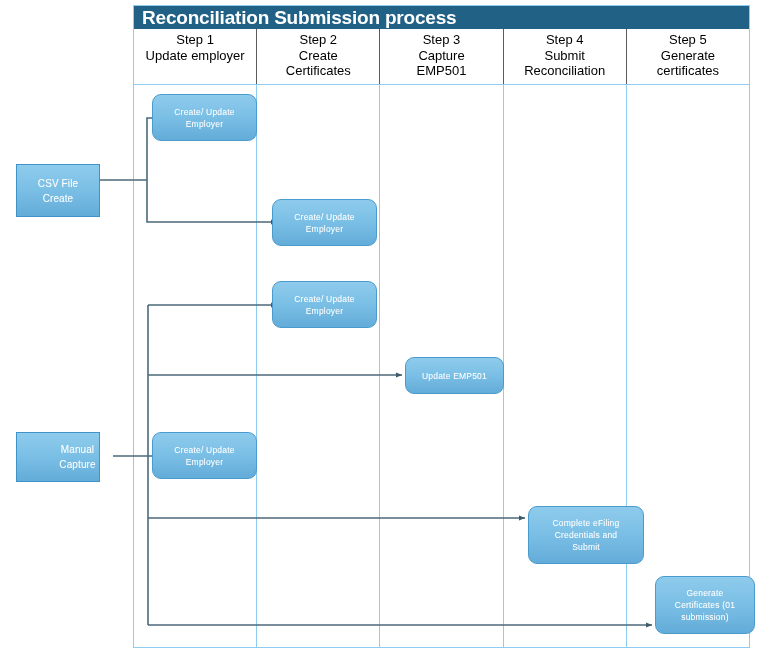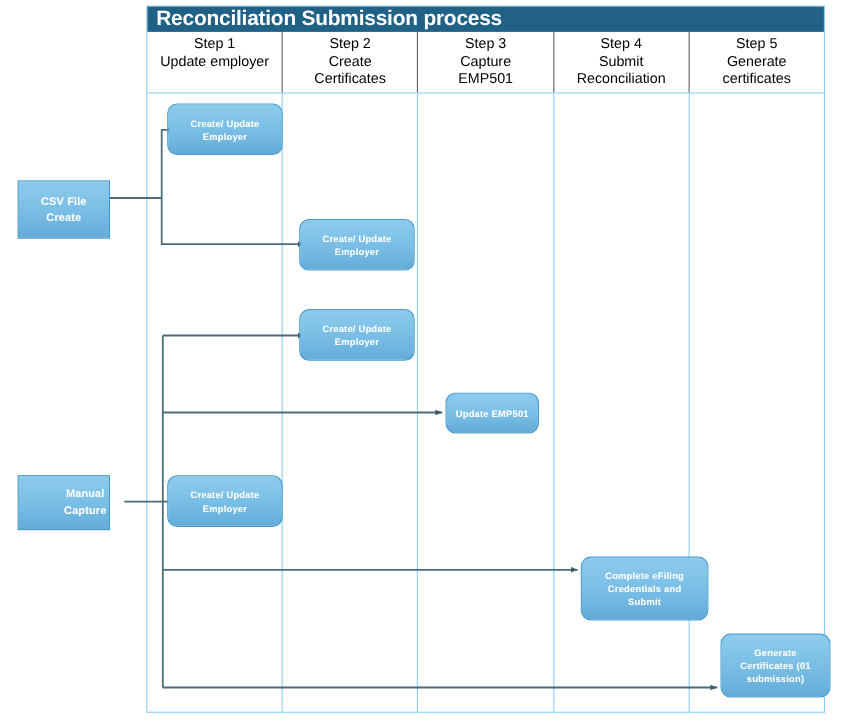--- a/index.html
+++ b/index.html
@@ -90,21 +90,21 @@
 
   
   .node {
     position: absolute;
     box-sizing: border-box;
     border-radius: 9px;
     border: 1px solid #4a9bcd;
     background: linear-gradient(to bottom, #8ecbec 0%, #7cc0e6 45%, #63acd9 100%);
     color: #ffffff;
     font-size: 8.5px;
-    font-weight: bold;
+    font-weight: normal;
     letter-spacing: 0.2px;
     line-height: 12px;
     display: flex;
     align-items: center;
     justify-content: center;
     text-align: center;
     padding: 2px 5px;
     text-shadow: 0 0 1px rgba(255,255,255,0.25);
   }
   .node.square {
@@ -224,21 +224,21 @@
     </div>
   </div>
 
   <div class="node" style="left:272px; top:281px; width:105px; height:47px;">
     <div>
       <div>Create/ Update</div>
       <div>Employer</div>
     </div>
   </div>
 
-  <div class="node" style="left:405px; top:357px; width:85px; height:37px;">
+  <div class="node" style="left:405px; top:357px; width:99px; height:37px;">
     <div>
       <div>Update EMP501</div>
     </div>
   </div>
 
   <div class="node" style="left:152px; top:432px; width:105px; height:47px;">
     <div>
       <div>Create/ Update</div>
       <div>Employer</div>
     </div>

